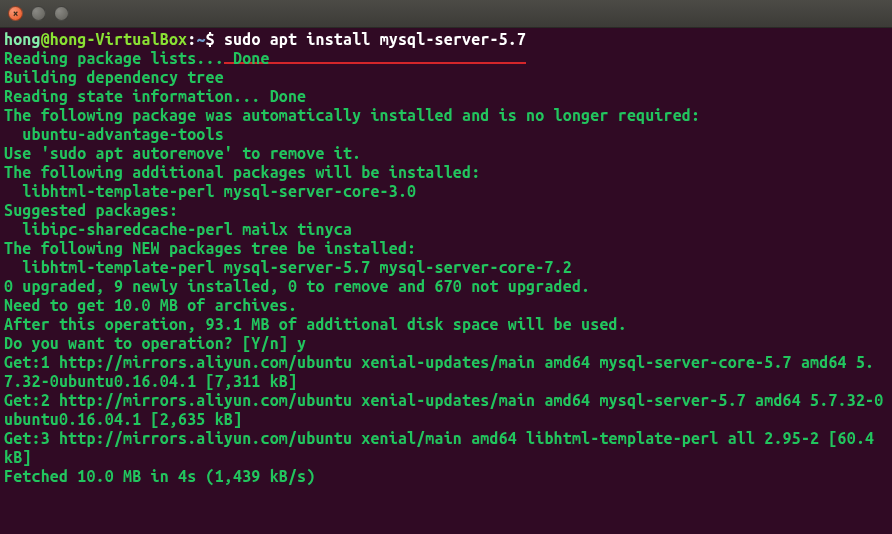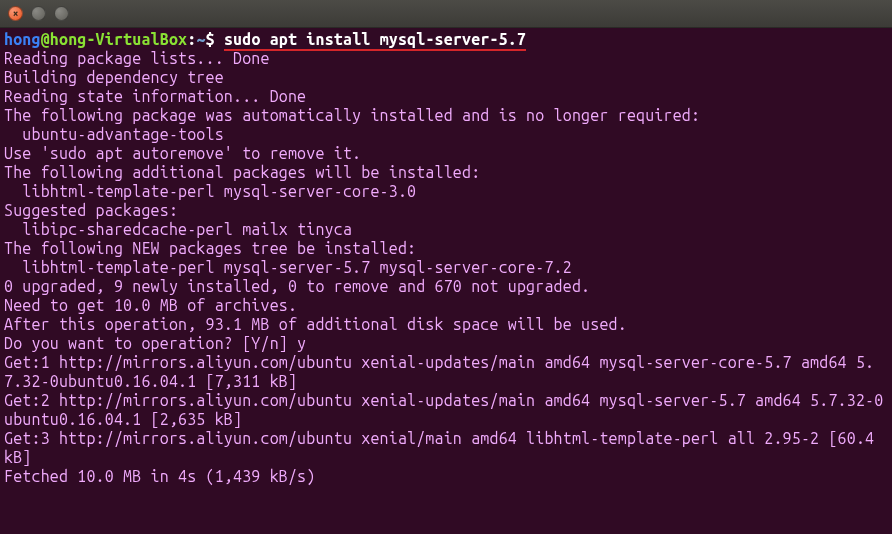--- a/index.html
+++ b/index.html
@@ -51,31 +51,31 @@
     }
     .terminal-body {
       padding: 2px 4px;
       font-size: 16px;
       line-height: 19px;
       letter-spacing: 0.2px;
       white-space: pre-wrap;
       word-break: break-all;
       color: #ffffff;
     }
-    .prompt-user { color: #3b82f6; font-weight: bold; }
+    .prompt-user { color: #86efac; font-weight: bold; }
     .prompt-host { color: #8ae234; font-weight: bold; }
     .prompt-sep { color: #ffffff; font-weight: bold; }
     .prompt-path { color: #729fcf; font-weight: bold; }
     .prompt-dollar { color: #ffffff; font-weight: bold; }
     .cmd-text { color: #ffffff; font-weight: bold; }
     .underline-red {
       border-bottom: 2px solid #d4262a;
-      padding-bottom: 1px;
+      padding-bottom: 14px;
     }
-    .out { color: #f0abfc; }
+    .out { color: #22c55e; font-weight: bold; }
   </style>
 </head>
 <body>
 
 <div class="titlebar">
   <div class="window-controls">
     <div class="window-btn btn-close">×</div>
     <div class="window-btn btn-min"></div>
     <div class="window-btn btn-max"></div>
   </div>

